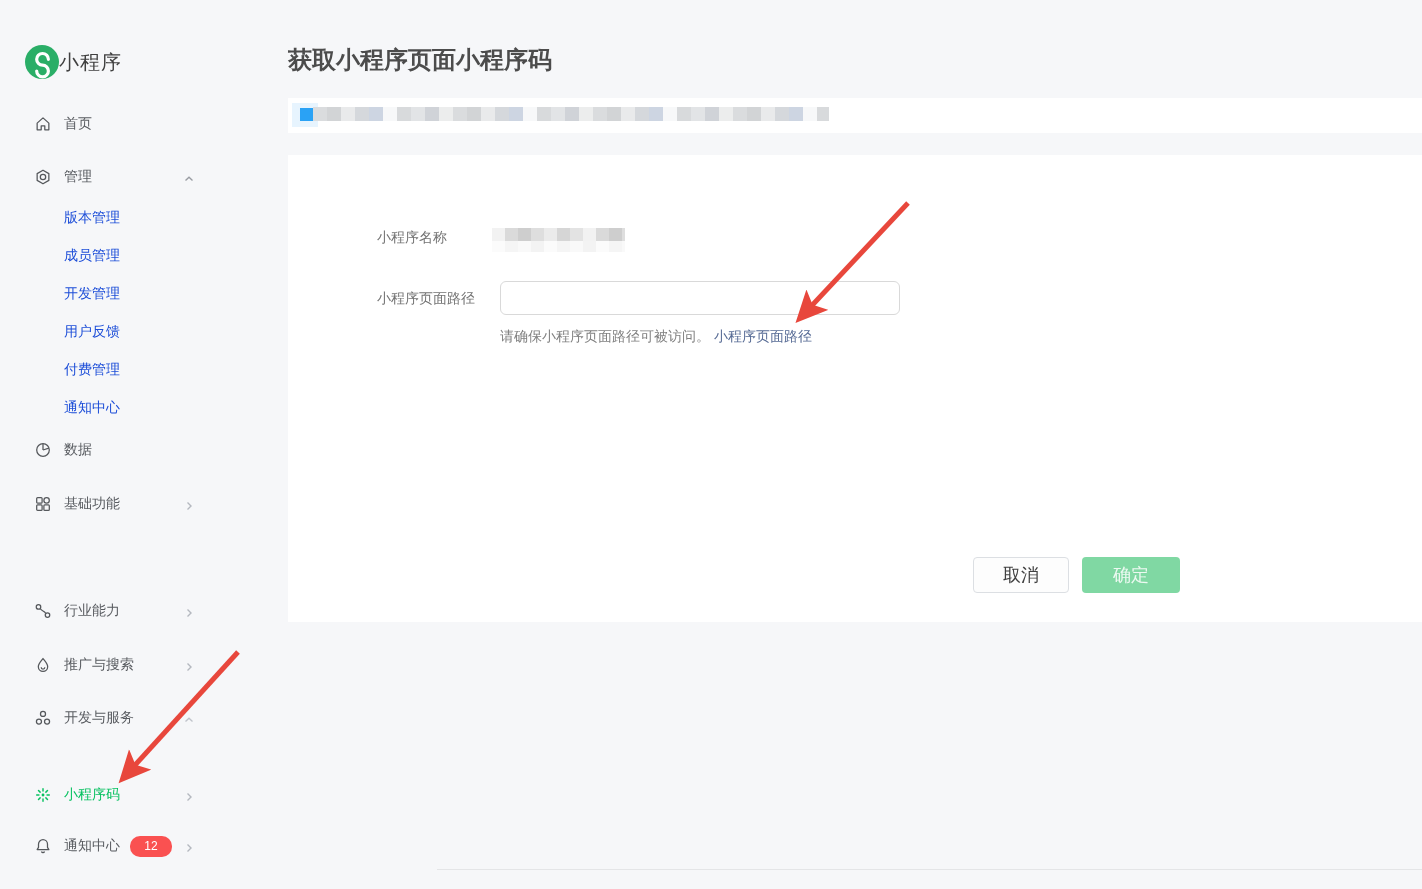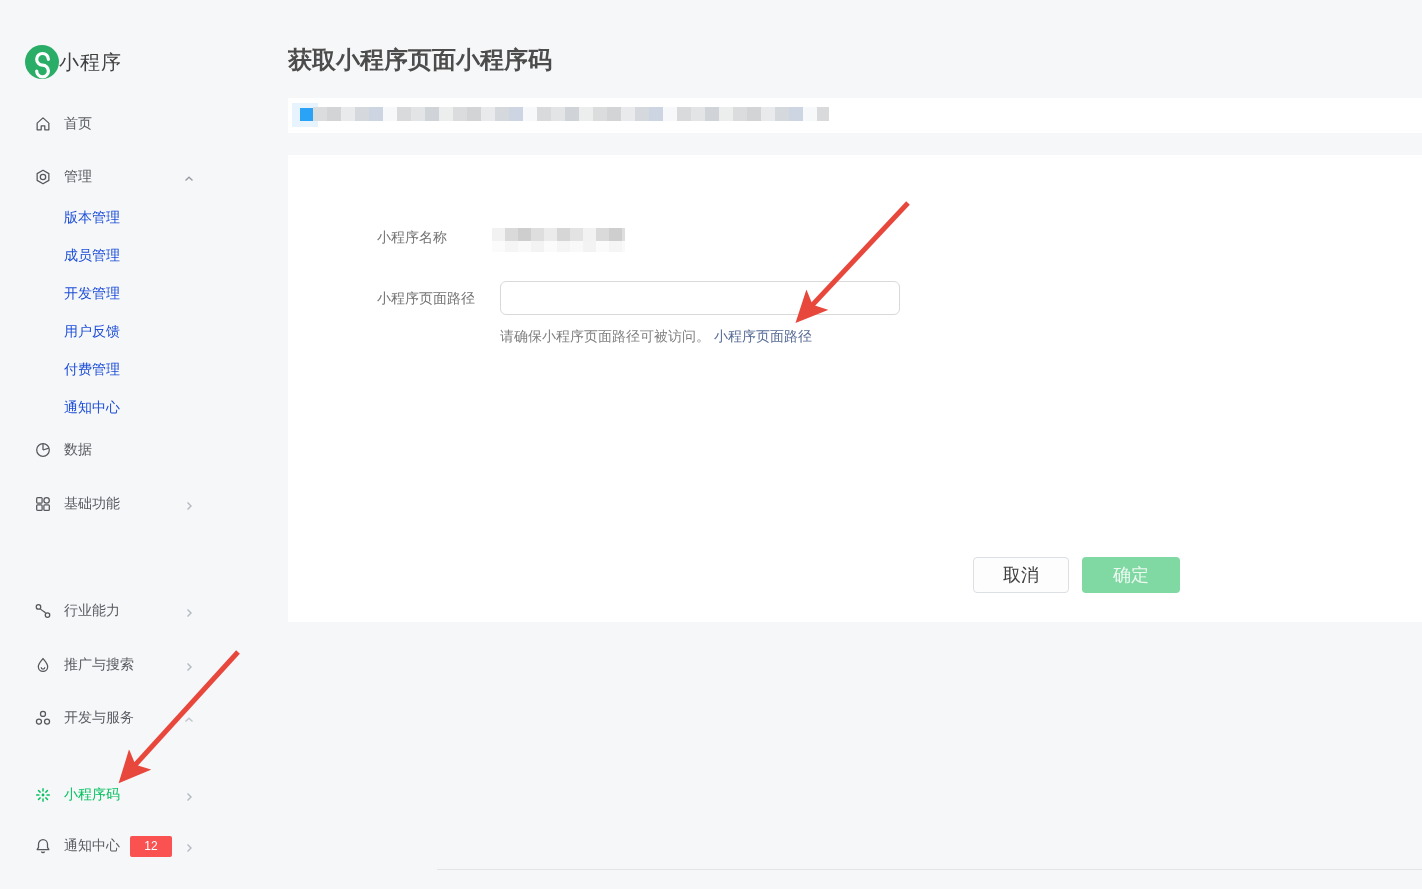--- a/index.html
+++ b/index.html
@@ -13,21 +13,21 @@
   .brand-logo { width:34px; height:34px; border-radius:50%; background:#2aae67; display:flex; align-items:center; justify-content:center; }
   .brand-name { font-size:20px; color:#404040; font-weight:500; letter-spacing:1px; }
 
   .nav-row { position:absolute; left:0; width:288px; height:28px; display:flex; align-items:center; cursor:pointer; }
   .nav-row .nicon { width:18px; height:18px; margin-left:34px; display:flex; align-items:center; justify-content:center; flex:none; }
   .nav-label { margin-left:12px; font-size:14px; color:#595c61; }
   .nav-sub { position:absolute; left:64px; width:200px; height:24px; display:flex; align-items:center; cursor:pointer; }
   .nav-sub .nav-label { margin-left:0; color:#1d4ed8; }
   .chev { position:absolute; left:183px; top:50%; transform:translateY(-50%); width:12px; height:12px; }
   .green { color:#07c160 !important; }
-  .badge { display:inline-flex; align-items:center; justify-content:center; min-width:42px; height:21px; margin-left:10px; padding:0 10px; background:#fa5151; border-radius:2px; color:#fff; font-size:12px; }
+  .badge { display:inline-flex; align-items:center; justify-content:center; min-width:42px; height:21px; margin-left:10px; padding:0 10px; background:#fa5151; border-radius:10px; color:#fff; font-size:12px; }
 
   
   .page-title { position:absolute; left:288px; top:44px; font-size:24px; color:#4c4c4c; }
   .crumb-strip { position:absolute; left:288px; top:98px; width:1134px; height:35px; background:#ffffff; }
   .mosaic-halo { position:absolute; left:292px; top:103px; width:26px; height:24px; background:#e7f4fe; }
   .mosaic-blue { position:absolute; left:300px; top:108px; width:13px; height:13px; background:#2aa2f5; }
   .mosaic-crumb { position:absolute; left:313px; top:107px; width:516px; height:14px;
     background-image:repeating-linear-gradient(90deg,
       #dadcde 0 14px,#d2d4d6 14px 28px,#e9eaeb 28px 42px,#d5d8dc 42px 56px,
       #cdd5e2 56px 70px,#f7f8f9 70px 84px,#d8dadc 84px 98px,#e2e4e6 98px 112px,

